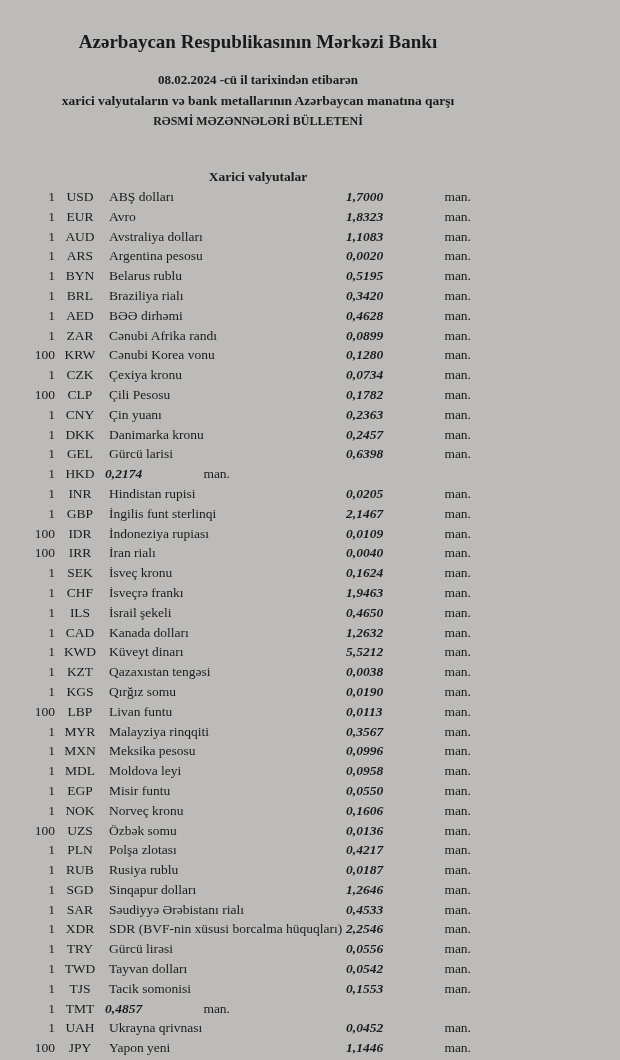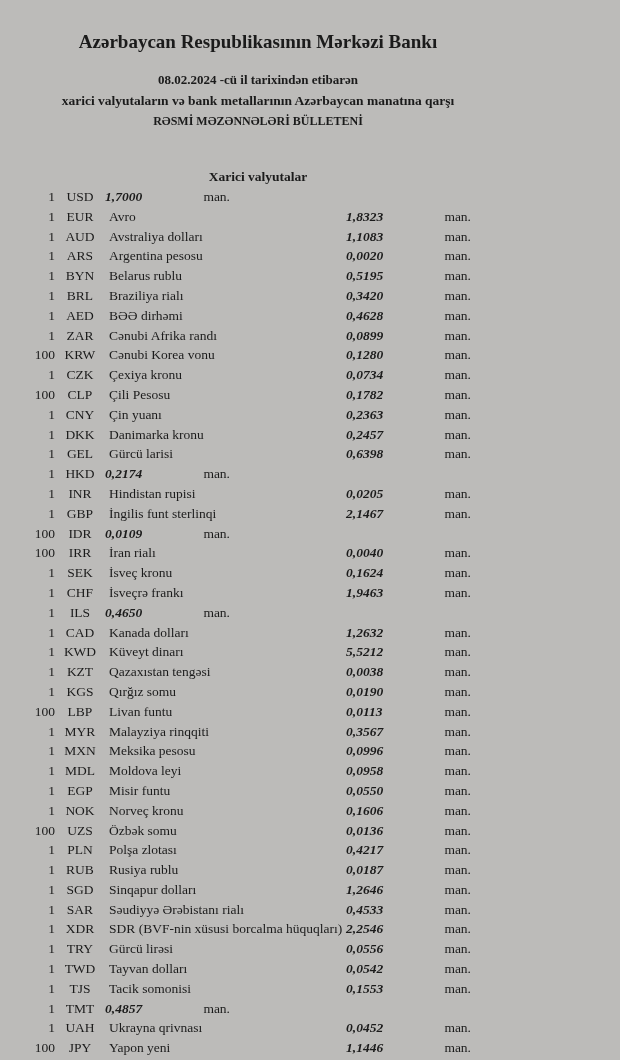--- a/index.html
+++ b/index.html
@@ -100,20 +100,21 @@
     <div class="subtitle-line">xarici valyutaların və bank metallarının Azərbaycan manatına qarşı</div>
     <div class="bulletin-title">RƏSMİ MƏZƏNNƏLƏRİ BÜLLETENİ</div>
   </div>
 
   <div class="section-title">Xarici valyutalar</div>
 
   <div class="rates-table" id="rates-table">
   <div class="row">
     <span class="qty">1</span>
     <span class="code">USD</span>
+    <span class="name">ABŞ dolları</span>
     <span class="rate">1,7000</span>
     <span class="unit">man.</span>
   </div>
 
   <div class="row">
     <span class="qty">1</span>
     <span class="code">EUR</span>
     <span class="name">Avro</span>
     <span class="rate">1,8323</span>
     <span class="unit">man.</span>
@@ -234,20 +235,21 @@
     <span class="qty">1</span>
     <span class="code">GBP</span>
     <span class="name">İngilis funt sterlinqi</span>
     <span class="rate">2,1467</span>
     <span class="unit">man.</span>
   </div>
 
   <div class="row">
     <span class="qty">100</span>
     <span class="code">IDR</span>
+    <span class="name">İndoneziya rupiası</span>
     <span class="rate">0,0109</span>
     <span class="unit">man.</span>
   </div>
 
   <div class="row">
     <span class="qty">100</span>
     <span class="code">IRR</span>
     <span class="name">İran rialı</span>
     <span class="rate">0,0040</span>
     <span class="unit">man.</span>
@@ -265,20 +267,21 @@
     <span class="qty">1</span>
     <span class="code">CHF</span>
     <span class="name">İsveçrə frankı</span>
     <span class="rate">1,9463</span>
     <span class="unit">man.</span>
   </div>
 
   <div class="row">
     <span class="qty">1</span>
     <span class="code">ILS</span>
+    <span class="name">İsrail şekeli</span>
     <span class="rate">0,4650</span>
     <span class="unit">man.</span>
   </div>
 
   <div class="row">
     <span class="qty">1</span>
     <span class="code">CAD</span>
     <span class="name">Kanada dolları</span>
     <span class="rate">1,2632</span>
     <span class="unit">man.</span>

